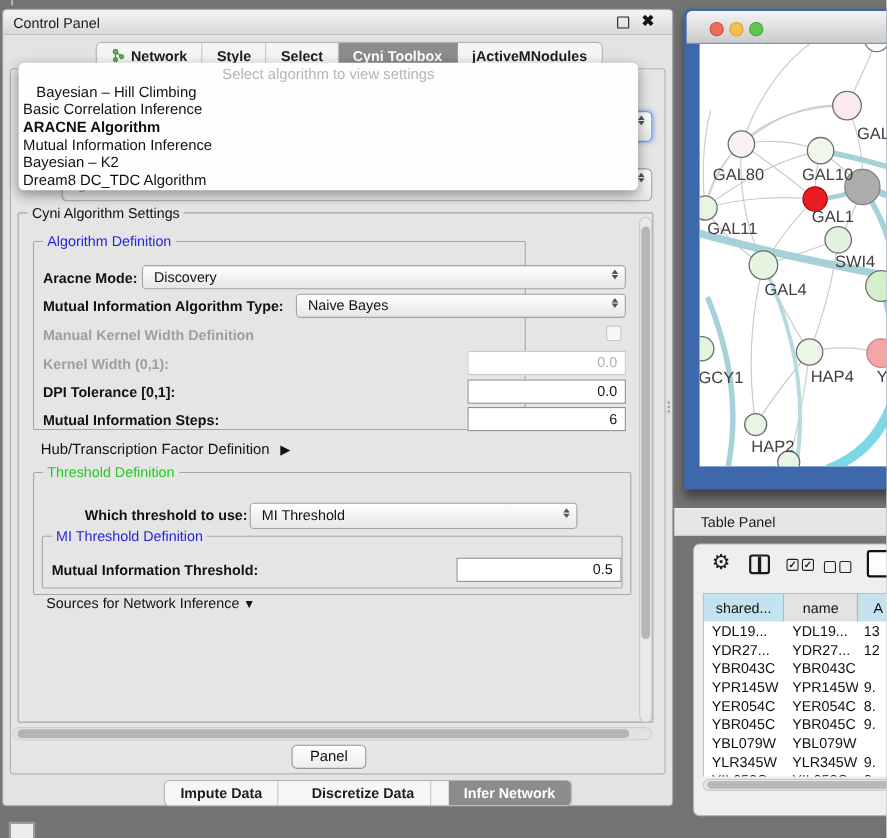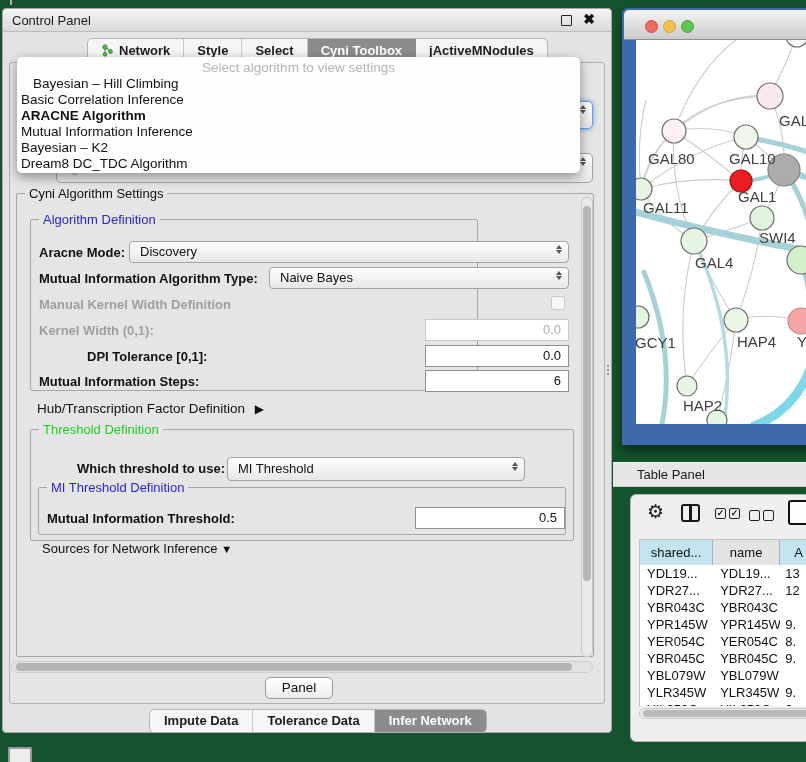--- a/index.html
+++ b/index.html
@@ -1,16 +1,16 @@
 <!DOCTYPE html>
 <html><head>
 <meta charset="utf-8">
 <style>
   html,body{margin:0;padding:0;background:#ECECEC;font-family:"Liberation Sans",sans-serif;}
-  #screen{position:relative;width:806px;height:762px;overflow:hidden;background:#14532d;}
+  #screen{position:relative;width:806px;height:762px;overflow:hidden;background:#737373;}
 
   
   .cp{position:absolute;left:2px;top:8px;width:610px;height:725px;background:#E3E3E3;
       border:1px solid #A8A8A8;border-radius:4px;box-sizing:border-box;}
   .cp-titlebar{position:absolute;left:0;top:0;width:100%;height:23px;
       background:linear-gradient(#F4F4F4,#D9D9D9);border-bottom:1px solid #BDBDBD;border-radius:4px 4px 0 0;box-sizing:border-box;}
   .cp-title{position:absolute;left:9px;top:4px;font-size:13px;color:#1A1A1A;}
   .float-icon{position:absolute;right:39px;top:6px;width:9px;height:9px;border:1.6px solid #222;border-radius:1px;}
   .close-icon{position:absolute;right:16px;top:2px;font-size:14px;font-weight:bold;color:#111;}
 
@@ -59,21 +59,21 @@
   .attr-list{position:absolute;background:#FFFFFF;overflow:hidden;}
   .attr-item{height:16.5px;line-height:16.5px;background:#3E6BD6;color:#FFFFFF;font-size:13px;padding-left:6px;}
   .attr-scroll{position:absolute;background:#FFFFFF;}
   .attr-scroll .thumb{position:absolute;left:2px;top:2px;width:8px;height:58px;background:#DCDCDC;border-radius:4px;}
 
   .apply-btn{position:absolute;left:262px;top:668px;width:68px;height:22px;background:linear-gradient(#FFFFFF,#ECECEC);
       border:1px solid #9A9A9A;border-radius:5px;font-size:13.5px;color:#111;text-align:center;line-height:20px;box-sizing:border-box;
       font-family:"Liberation Sans",sans-serif;}
 
   .btabbar{position:absolute;left:146px;top:700px;height:22px;display:flex;background:#F6F6F6;
-      border:1px solid #B3B3B3;border-radius:5px;overflow:hidden;}
+      border:1px solid #B3B3B3;border-radius:5px;overflow:hidden;gap:16px;}
   .btab{padding:0 14px;font-size:13px;font-weight:600;color:#1C1C1C;line-height:22px;border-right:1px solid #C8C8C8;white-space:nowrap;}
   .btab:last-child{border-right:none;}
   .btab.sel{background:#8C8C8C;color:#FFFFFF;}
 
   
   .popup{position:absolute;left:17px;top:57px;width:563px;height:116px;background:#FEFEFE;border-radius:5px;
       box-shadow:0 4px 12px rgba(0,0,0,.4);z-index:60;}
   .popup-placeholder{position:absolute;left:0;top:3px;width:100%;text-align:center;font-size:13.5px;color:#B5B5B5;}
   .popup-item{position:absolute;left:4px;height:16px;line-height:16px;font-size:13.5px;color:#111;white-space:nowrap;}
   .popup-item.bold{font-weight:bold;}
@@ -197,21 +197,21 @@
       <span>Naive Bayes</span>
       <span class="stepper">
           <i class="up"></i>
           <i class="dn"></i>
         </span>
     </div>
     <span class="flabel dis" style="left:36px;top:288px;">Manual Kernel Width Definition</span>
     <div class="checkbox" style="left:548px;top:287px;"></div>
     <span class="flabel dis" style="left:36px;top:314px;">Kernel Width (0,1):</span>
     <div class="tfield dis" style="left:422px;top:310px;width:144px;">0.0</div>
-    <span class="flabel" style="left:36px;top:340px;margin-left:48px;">DPI Tolerance [0,1]:</span>
+    <span class="flabel" style="left:36px;top:340px;">DPI Tolerance [0,1]:</span>
     <div class="tfield" style="left:422px;top:336px;width:144px;">0.0</div>
     <span class="flabel" style="left:36px;top:365px;">Mutual Information Steps:</span>
     <div class="tfield" style="left:422px;top:361px;width:144px;">6</div>
 
     <span style="position:absolute;left:34px;top:392px;font-size:13.5px;color:#111;">
       <span>Hub/Transcription Factor Definition</span>
       <span style="font-size:12px;margin-left:6px;">▶</span>
     </span>
 
     <div class="fieldset" style="left:27px;top:420px;width:544px;height:112px;">
@@ -240,21 +240,21 @@
         <span class="thumb"></span>
       </div>
     <div class="hscroll">
         <span class="thumb"></span>
       </div>
 
     <div class="apply-btn">Panel</div>
 
     <div class="btabbar">
       <div class="btab">Impute Data</div>
-      <div class="btab">Tolerance Data</div>
+      <div class="btab">Discretize Data</div>
       <div class="btab sel">Infer Network</div>
     </div>
   </div>
 
   <div class="popup">
     <div class="popup-placeholder">Select algorithm to view settings</div>
     <div class="popup-item" style="top:19px;margin-left:12px;">Bayesian – Hill Climbing</div>
     <div class="popup-item" style="top:35px;">Basic Correlation Inference</div>
     <div class="popup-item bold" style="top:51px;">ARACNE Algorithm</div>
     <div class="popup-item" style="top:67px;">Mutual Information Inference</div>

